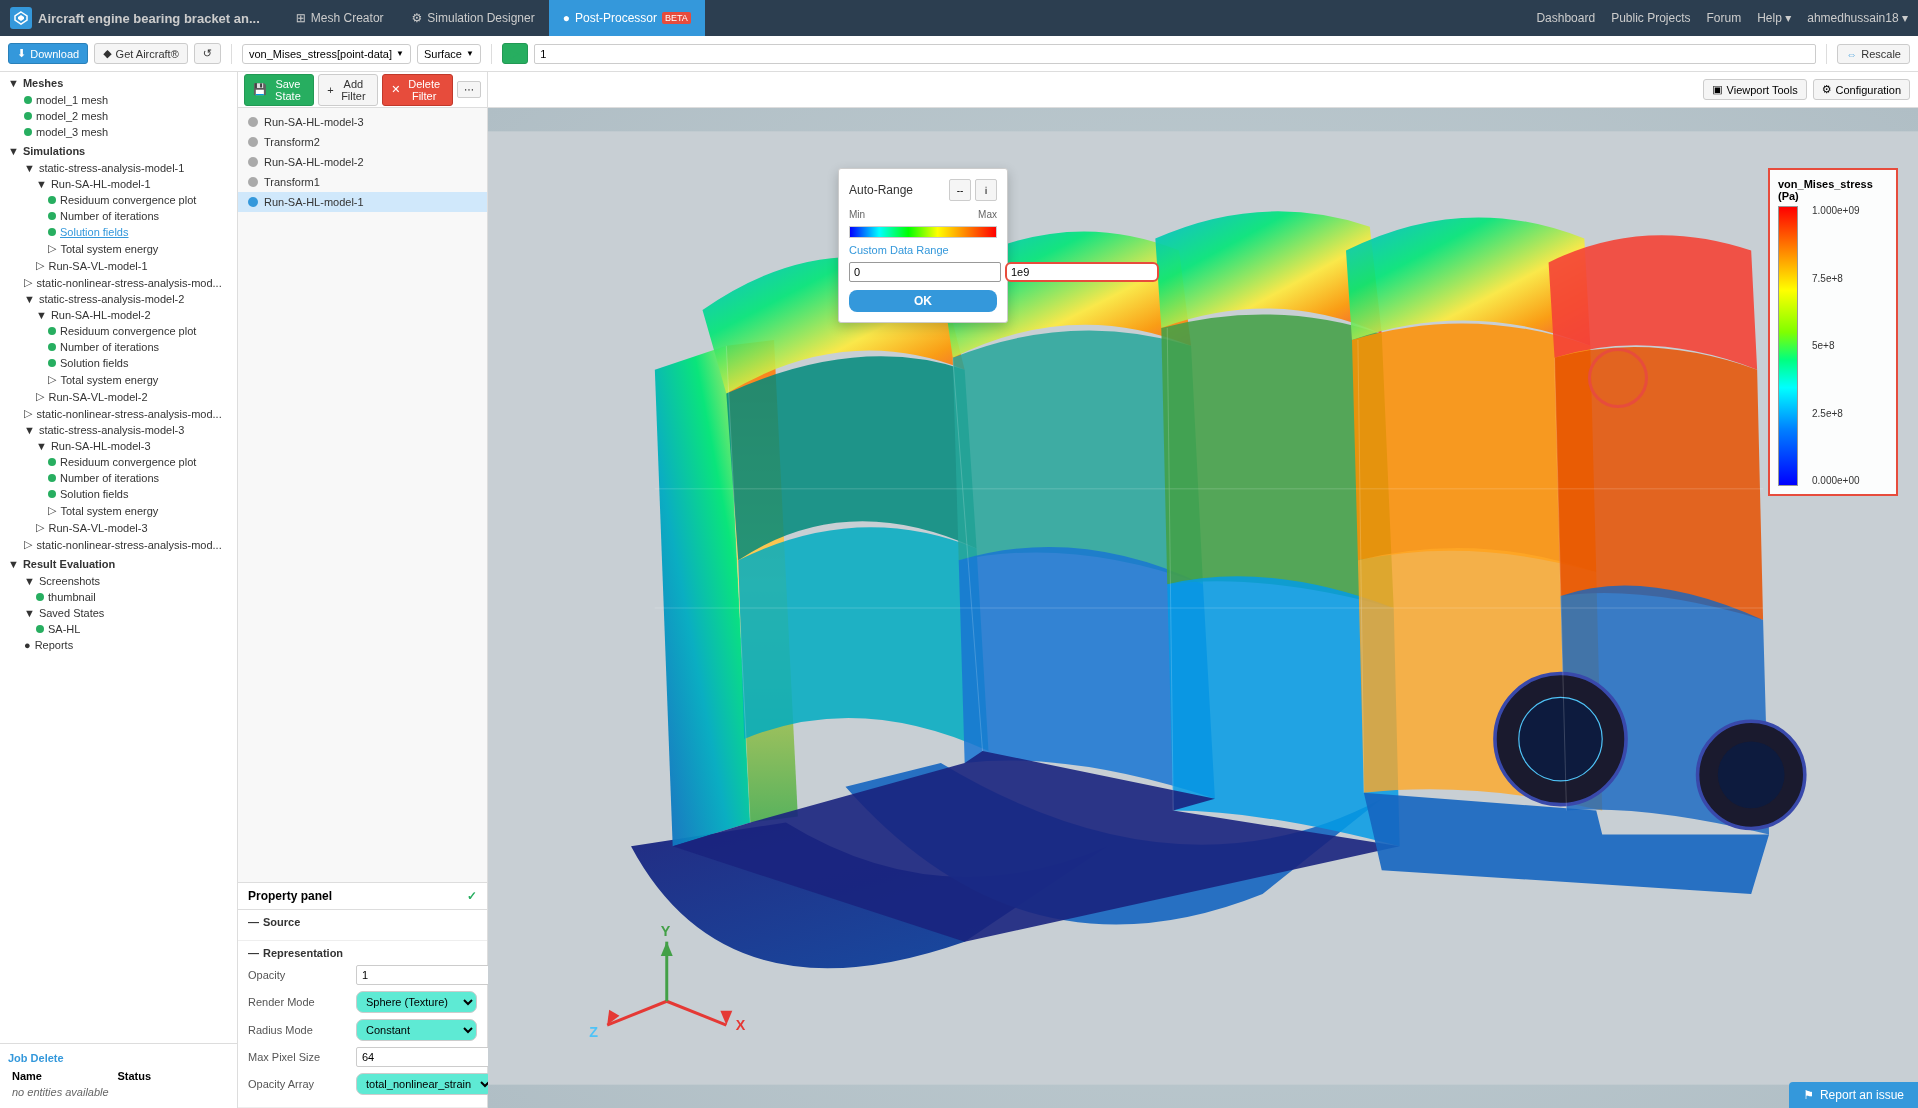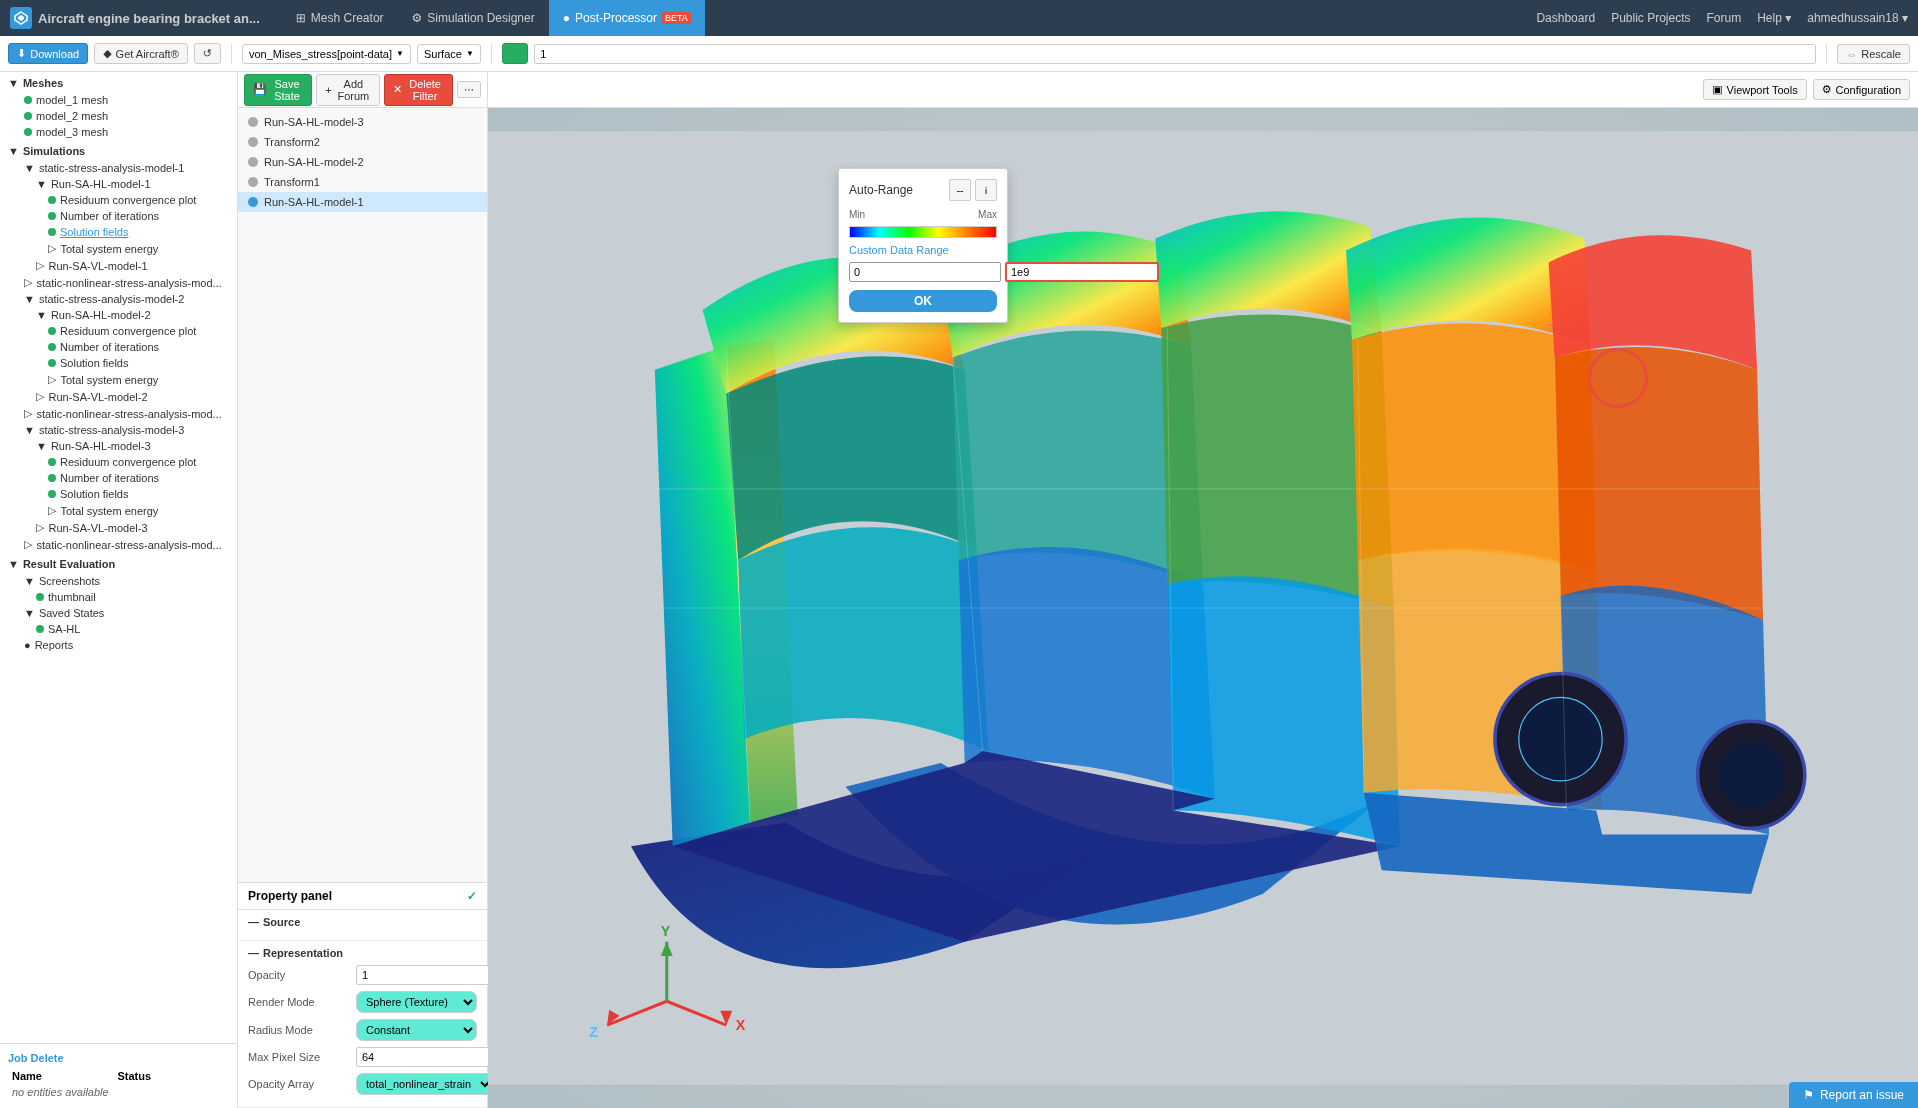--- a/index.html
+++ b/index.html
@@ -142,21 +142,21 @@
     .color-bar-gradient {
       height: 12px; width: 100%;
       background: linear-gradient(to right, #0000ff, #00ffff, #00ff00, #ffff00, #ff8000, #ff0000);
       border: 1px solid #ccc; margin-bottom: 6px;
     }
     .min-max-inputs { display: flex; gap: 4px; margin-bottom: 8px; }
     .mm-input {
       flex: 1; border: 1px solid #999; border-radius: 2px; padding: 2px 4px; font-size: 11px;
       background: #fff;
     }
-    .mm-input.highlighted { border-color: #e74c3c; border-width: 2px; }
+    .mm-input.highlighted { border-color: #e74c3c; border-width: 2px; border-radius: 6px; }
     .ok-btn {
       width: 100%; background: #3498db; color: #fff; border: none; border-radius: 8px;
       padding: 4px; font-size: 12px; cursor: pointer; font-weight: bold;
     }
 
     
     .red-circle {
       position: absolute; top: 240px; right: 270px;
       width: 60px; height: 60px; border: 3px solid #e74c3c; border-radius: 50%;
       pointer-events: none;
@@ -447,21 +447,21 @@
 
   <div class="middle-panel">
 
     <div class="pipeline-toolbar">
       <button class="toolbar-btn green">
         <span>💾</span>
         <span>Save State</span>
       </button>
       <button class="toolbar-btn">
         <span>+</span>
-        <span>Add Forum</span>
+        <span>Add Filter</span>
       </button>
       <button class="toolbar-btn red">
         <span>✕</span>
         <span>Delete Filter</span>
       </button>
       <button class="small-btn">⋯</button>
     </div>
 
     <div class="pipeline-list">
       <div class="pipeline-item">
@@ -643,20 +643,33 @@
             <line x1="895" y1="190" x2="905" y2="570"></line>
             <line x1="140" y1="400" x2="1070" y2="400"></line>
             <line x1="140" y1="300" x2="1070" y2="300"></line>
           </g>
         </svg>
 
         
         <div class="red-circle"></div>
 
         
+        <div class="color-legend">
+          <div class="legend-title">von_Mises_stress (Pa)</div>
+          <div style="display:flex; gap:6px; margin-top:4px;">
+            <div class="legend-bar"></div>
+            <div class="legend-labels">
+              <span class="legend-label">1.000e+09</span>
+              <span class="legend-label">7.5e+8</span>
+              <span class="legend-label">5e+8</span>
+              <span class="legend-label">2.5e+8</span>
+              <span class="legend-label">0.000e+00</span>
+            </div>
+          </div>
+        </div>
 
         
         <div class="popup-overlay">
           <div class="popup-row">
             <span class="popup-title">Auto-Range</span>
             <div class="popup-icons">
               <div class="popup-icon-btn">
                 <span>--</span>
               </div>
               <div class="popup-icon-btn">

